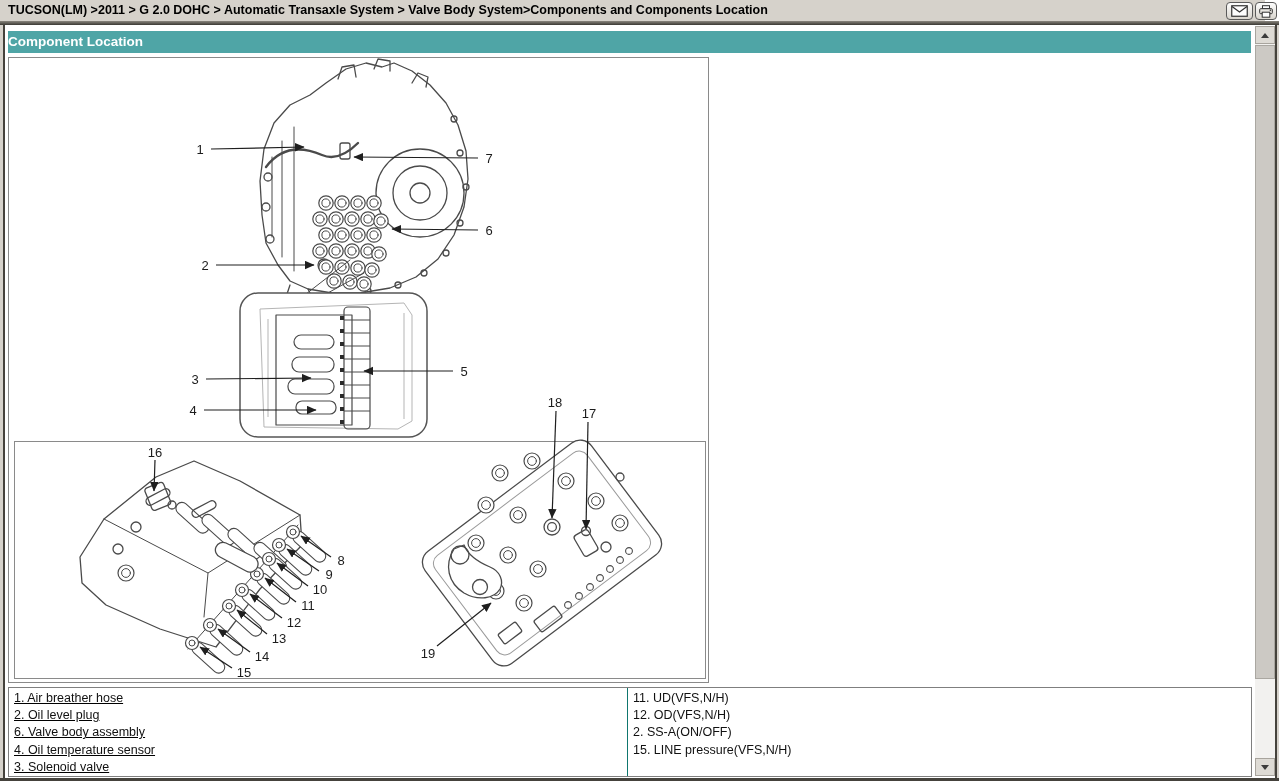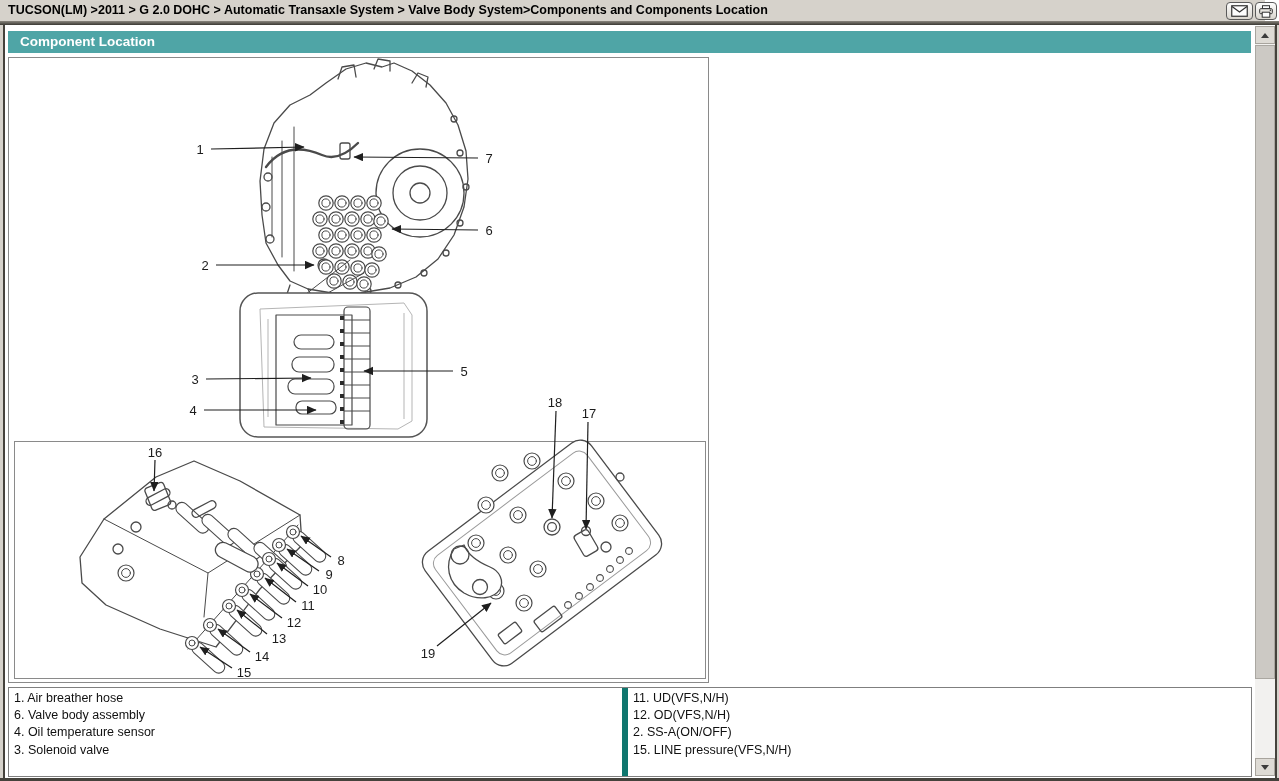--- a/index.html
+++ b/index.html
@@ -23,31 +23,31 @@
   .frame-left-gray{position:absolute;left:0;top:25px;width:3px;height:753px;background:#d6d2cb;}
   .frame-left-dark{position:absolute;left:3px;top:25px;width:2px;height:753px;background:#45423c;}
   .frame-right-dark{position:absolute;left:1275px;top:25px;width:2px;height:753px;background:#45423c;}
   .frame-right-gray{position:absolute;left:1277px;top:25px;width:2px;height:753px;background:#d6d2cb;}
   .frame-bottom{position:absolute;left:0;top:778px;width:1279px;height:3px;background:#45423c;}
   .content-bg{position:absolute;left:5px;top:25px;width:1270px;height:753px;background:#fff;}
 
   
   .section-header{position:absolute;left:8px;top:31px;width:1243px;height:22px;
                   background:#4fa5a6;color:#fff;font-size:13.5px;font-weight:bold;
-                  line-height:22px;padding-left:12px;box-sizing:border-box;}
+                  line-height:22px;padding-left:0;box-sizing:border-box;}
 
   
   .figure{position:absolute;left:8px;top:57px;}
   .figure text{font-family:"Liberation Sans",sans-serif;font-size:13px;fill:#1c1c1c;}
 
   
   .parts-table{position:absolute;left:8px;top:687px;width:1244px;height:90px;
                border:1px solid #7f7f7f;box-sizing:border-box;display:flex;background:#fff;}
   .parts-col{box-sizing:border-box;padding:2px 0 0 5px;}
-  .parts-col.left{width:619px;border-right:6px solid #0f766e;}
+  .parts-col.left{width:619px;border-right:1px solid #0f766e;text-decoration:underline;}
   .parts-col.right{flex:1;}
   .part-row{font-size:12.5px;color:#111;line-height:17.2px;white-space:nowrap;}
 
   
   .scrollbar{position:absolute;left:1255px;top:26px;width:20px;height:750px;background:#f2f1ef;}
   .sb-btn{position:absolute;left:0;width:20px;height:18px;background:#dedbd5;
           border:1px solid #a8a49d;box-sizing:border-box;display:flex;
           align-items:center;justify-content:center;cursor:pointer;}
   .sb-btn.up{top:0;}
   .sb-btn.down{bottom:0;}
@@ -362,20 +362,21 @@
         <g>
           <line x1="429" y1="589" x2="483" y2="546" stroke="#1f1f1f" stroke-width="1.2" marker-end="url(#arrowhead)"></line>
           <text x="420" y="600.5" text-anchor="middle">19</text>
         </g>
       </g>
   </svg>
 
   <div class="parts-table">
     <div class="parts-col left" id="parts-left">
         <div class="part-row">1. Air breather hose</div>
+        <div class="part-row">2. Oil level plug</div>
         <div class="part-row">6. Valve body assembly</div>
         <div class="part-row">4. Oil temperature sensor</div>
         <div class="part-row">3. Solenoid valve</div>
       </div>
     <div class="parts-col right" id="parts-right">
         <div class="part-row">11. UD(VFS,N/H)</div>
         <div class="part-row">12. OD(VFS,N/H)</div>
         <div class="part-row">2. SS-A(ON/OFF)</div>
         <div class="part-row">15. LINE pressure(VFS,N/H)</div>
       </div>

